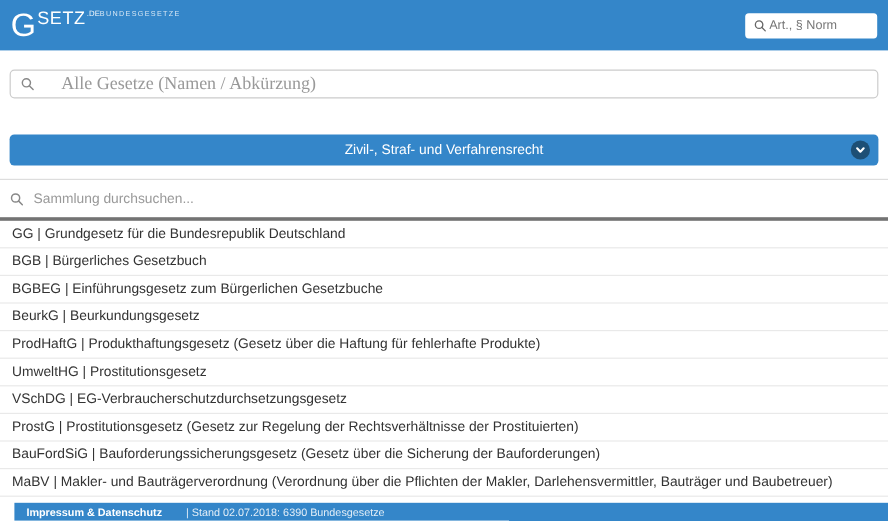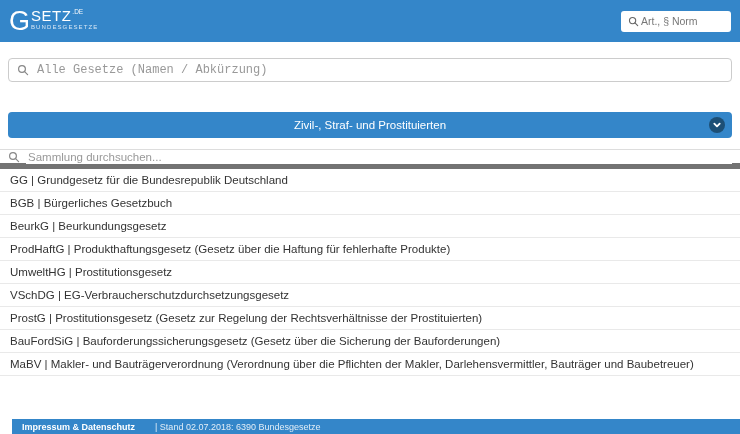--- a/index.html
+++ b/index.html
@@ -13,59 +13,59 @@
     background:#fff;font-family:"Liberation Sans", sans-serif;
   }
   
   .header{
     height:42px;background:var(--primary);
     display:flex;align-items:center;justify-content:space-between;
     padding:0 9px;
   }
   .logo{display:flex;align-items:flex-start;color:#fff;cursor:pointer;}
   .logo-g{font-size:27px;line-height:26px;font-weight:400;}
-  .logo-right{display:flex;flex-direction:column;margin-left:1px;}
+  .logo-right{display:flex;flex-direction:row;margin-left:1px;}
   .logo-setz-row{display:flex;align-items:flex-start;}
   .logo-setz{font-size:15px;line-height:15px;letter-spacing:0.5px;}
   .logo-tld{font-size:6.5px;line-height:7px;margin-left:1px;opacity:.95;}
   .logo-tagline{font-size:6px;letter-spacing:1.1px;opacity:.8;margin-top:1px;}
   .norm-search{
     background:#fff;border-radius:3px;height:21px;width:110px;
     display:flex;align-items:center;padding:0 7px;
   }
   .norm-search input{
     border:none;outline:none;width:100%;font-size:10.5px;
     font-family:Liberation Sans, sans-serif;color:#555;text-align:left;
   }
   .norm-search input::placeholder{color:#777;}
   .mag{flex:0 0 auto;display:block;}
   
   .main-search{
     margin:16px 8px 0 8px;height:24px;border:1px solid #ccc;border-radius:4px;
     display:flex;align-items:center;padding:0 8px;background:#fff;
   }
   .main-search input{
-    border:none;outline:none;flex:1;font-size:12px;margin-left:6px;
-    font-family:Liberation Mono, monospace;color:#555;
+    border:none;outline:none;flex:1;font-size:15px;margin-left:20px;
+    font-family:Liberation Serif, serif;color:#555;
   }
   .main-search input::placeholder{color:#999;}
   
   .category-bar{
     margin:30px 8px 0 8px;height:26px;background:var(--primary);border-radius:4px;
     display:flex;align-items:center;justify-content:center;position:relative;
     color:#fff;font-size:11.5px;cursor:pointer;
   }
   .chevron-circle{
     position:absolute;right:7px;top:50%;transform:translateY(-50%);
     width:16px;height:16px;border-radius:50%;background:var(--circle);
     display:flex;align-items:center;justify-content:center;
   }
   
   .collection-search{
-    margin-top:11px;height:20px;border-top:1px solid #ddd;border-bottom:6px solid #737373;
+    margin-top:11px;height:35px;border-top:1px solid #ddd;border-bottom:3px solid #737373;
     display:flex;align-items:center;padding:0 8px;background:#fff;
   }
   .collection-search input{
     border:none;outline:none;flex:1;font-size:11.5px;margin-left:6px;
     font-family:"Liberation Sans", sans-serif;color:#555;
   }
   .collection-search input::placeholder{color:#999;}
   
   .law-list{list-style:none;margin:0;padding:0;}
   .law-row{
@@ -106,39 +106,40 @@
 
 <div class="main-search">
   <svg class="mag" width="12" height="12" viewBox="0 0 12 12">
     <circle cx="5" cy="5" r="3.4" fill="none" stroke="#888" stroke-width="1.2"></circle>
     <line x1="7.6" y1="7.6" x2="10.6" y2="10.6" stroke="#888" stroke-width="1.2" stroke-linecap="round"></line>
   </svg>
   <input type="text" placeholder="Alle Gesetze (Namen / Abkürzung)" style="">
 </div>
 
 <div class="category-bar">
-  <span>Zivil-, Straf- und Prostituierten</span>
+  <span>Zivil-, Straf- und Verfahrensrecht</span>
   <span class="chevron-circle">
     <svg width="10" height="10" viewBox="0 0 10 10">
       <path d="M2.3 3.6 L5 6.4 L7.7 3.6" fill="none" stroke="#fff" stroke-width="1.8" stroke-linecap="round" stroke-linejoin="round"></path>
     </svg>
   </span>
 </div>
 
 <div class="collection-search">
   <svg class="mag" width="12" height="12" viewBox="0 0 12 12">
     <circle cx="5" cy="5" r="3.4" fill="none" stroke="#888" stroke-width="1.2"></circle>
     <line x1="7.6" y1="7.6" x2="10.6" y2="10.6" stroke="#888" stroke-width="1.2" stroke-linecap="round"></line>
   </svg>
   <input type="text" placeholder="Sammlung durchsuchen..." style="">
 </div>
 
 <ul class="law-list">
     <li class="law-row">GG | Grundgesetz für die Bundesrepublik Deutschland</li>
     <li class="law-row">BGB | Bürgerliches Gesetzbuch</li>
+    <li class="law-row">BGBEG | Einführungsgesetz zum Bürgerlichen Gesetzbuche</li>
     <li class="law-row">BeurkG | Beurkundungsgesetz</li>
     <li class="law-row">ProdHaftG | Produkthaftungsgesetz (Gesetz über die Haftung für fehlerhafte Produkte)</li>
     <li class="law-row">UmweltHG | Prostitutionsgesetz</li>
     <li class="law-row">VSchDG | EG-Verbraucherschutzdurchsetzungsgesetz</li>
     <li class="law-row">ProstG | Prostitutionsgesetz (Gesetz zur Regelung der Rechtsverhältnisse der Prostituierten)</li>
     <li class="law-row">BauFordSiG | Bauforderungssicherungsgesetz (Gesetz über die Sicherung der Bauforderungen)</li>
     <li class="law-row">MaBV | Makler- und Bauträgerverordnung (Verordnung über die Pflichten der Makler, Darlehensvermittler, Bauträger und Baubetreuer)</li>
   </ul>
 
 <div class="footer">

